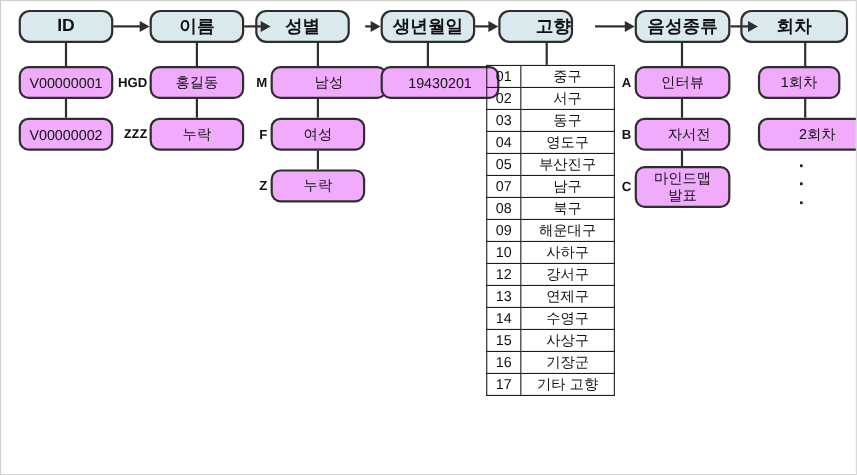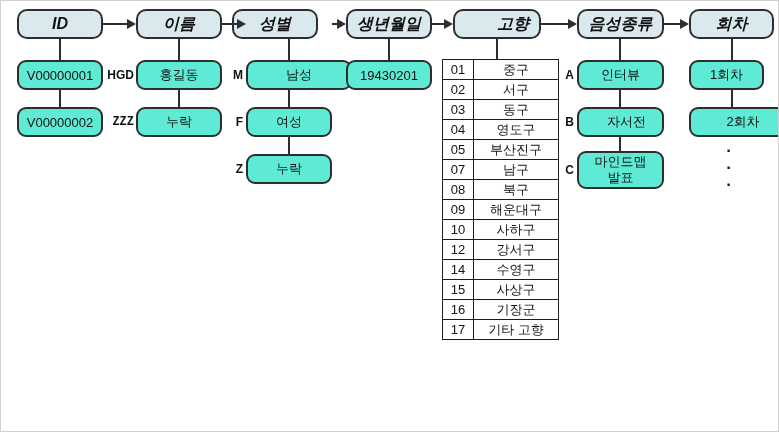--- a/index.html
+++ b/index.html
@@ -13,25 +13,24 @@
     color:#111;
     overflow:hidden;
   }
   .hdr{
     position:absolute;height:30px;
     background:#d9e9ee;
     border:2px solid #2e2e2e;border-radius:10px;
     display:flex;align-items:center;justify-content:center;
     font-size:16px;font-weight:600;
     box-sizing:border-box;
-    font-style:italic;
   }
   .vbox{
     position:absolute;height:30px;
-    background:#5eead4;
+    background:#f0abfc;
     border:2px solid #2e2e2e;border-radius:9px;
     display:flex;align-items:center;justify-content:center;
     font-size:13px;
     box-sizing:border-box;
     text-align:center;
   }
   .vbox.tall{height:38px;flex-direction:column;line-height:1.25;}
   .vline{position:absolute;width:2px;background:#2e2e2e;}
   .hline{position:absolute;height:2px;background:#2e2e2e;}
   .arrowhead{
@@ -67,23 +66,23 @@
 </style>
 </head>
 <body>
 
 <div id="canvas">
 
   <div class="hdr" style="left:16px;top:8px;width:86px;">ID</div>
   <div class="hdr" style="left:135px;top:8px;width:86px;">이름</div>
   <div class="hdr" style="left:231px;top:8px;width:86px;">성별</div>
   <div class="hdr" style="left:345px;top:8px;width:86px;">생년월일</div>
-  <div class="hdr" style="left:452px;top:8px;width:88px;padding-left:32px;">고향</div>
+  <div class="hdr" style="left:452px;top:8px;width:68px;padding-left:32px;">고향</div>
   <div class="hdr" style="left:576px;top:8px;width:87px;">음성종류</div>
-  <div class="hdr" style="left:688px;top:8px;width:85px;">회차</div>
+  <div class="hdr" style="left:672px;top:8px;width:98px;">회차</div>
 
   <div class="hline" style="left:102px;top:22px;width:26px;"></div>
   <div class="arrowhead" style="left:126px;top:18px;"></div>
 
   <div class="hline" style="left:221px;top:22px;width:17px;"></div>
   <div class="arrowhead" style="left:236px;top:18px;"></div>
 
   <div class="hline" style="left:331px;top:22px;width:7px;"></div>
   <div class="arrowhead" style="left:336px;top:18px;"></div>
 
@@ -112,21 +111,21 @@
   <div class="klabel" style="left:228px;top:59px;width:14px;">M</div>
   <div class="vbox" style="left:245px;top:59px;width:106px;">남성</div>
   <div class="vline" style="left:287px;top:89px;height:17px;"></div>
   <div class="klabel" style="left:228px;top:106px;width:14px;">F</div>
   <div class="vbox" style="left:245px;top:106px;width:86px;">여성</div>
   <div class="vline" style="left:287px;top:136px;height:17px;"></div>
   <div class="klabel" style="left:228px;top:153px;width:14px;">Z</div>
   <div class="vbox" style="left:245px;top:153px;width:86px;">누락</div>
 
   <div class="vline" style="left:387px;top:38px;height:21px;"></div>
-  <div class="vbox" style="left:345px;top:59px;width:86px;text-align:center;">19430201</div>
+  <div class="vbox" style="left:345px;top:59px;width:108px;text-align:center;">19430201</div>
 
   <div class="vline" style="left:495px;top:38px;height:20px;"></div>
   <table class="htable">
     <tbody>
       <tr>
           <td class="code-col">01</td>
           <td class="name-col">중구</td>
         </tr>
       <tr>
           <td class="code-col">02</td>
@@ -156,20 +155,24 @@
           <td class="code-col">09</td>
           <td class="name-col">해운대구</td>
         </tr>
       <tr>
           <td class="code-col">10</td>
           <td class="name-col">사하구</td>
         </tr>
       <tr>
           <td class="code-col">12</td>
           <td class="name-col">강서구</td>
+        </tr>
+      <tr>
+          <td class="code-col">13</td>
+          <td class="name-col">연제구</td>
         </tr>
       <tr>
           <td class="code-col">14</td>
           <td class="name-col">수영구</td>
         </tr>
       <tr>
           <td class="code-col">15</td>
           <td class="name-col">사상구</td>
         </tr>
       <tr>

